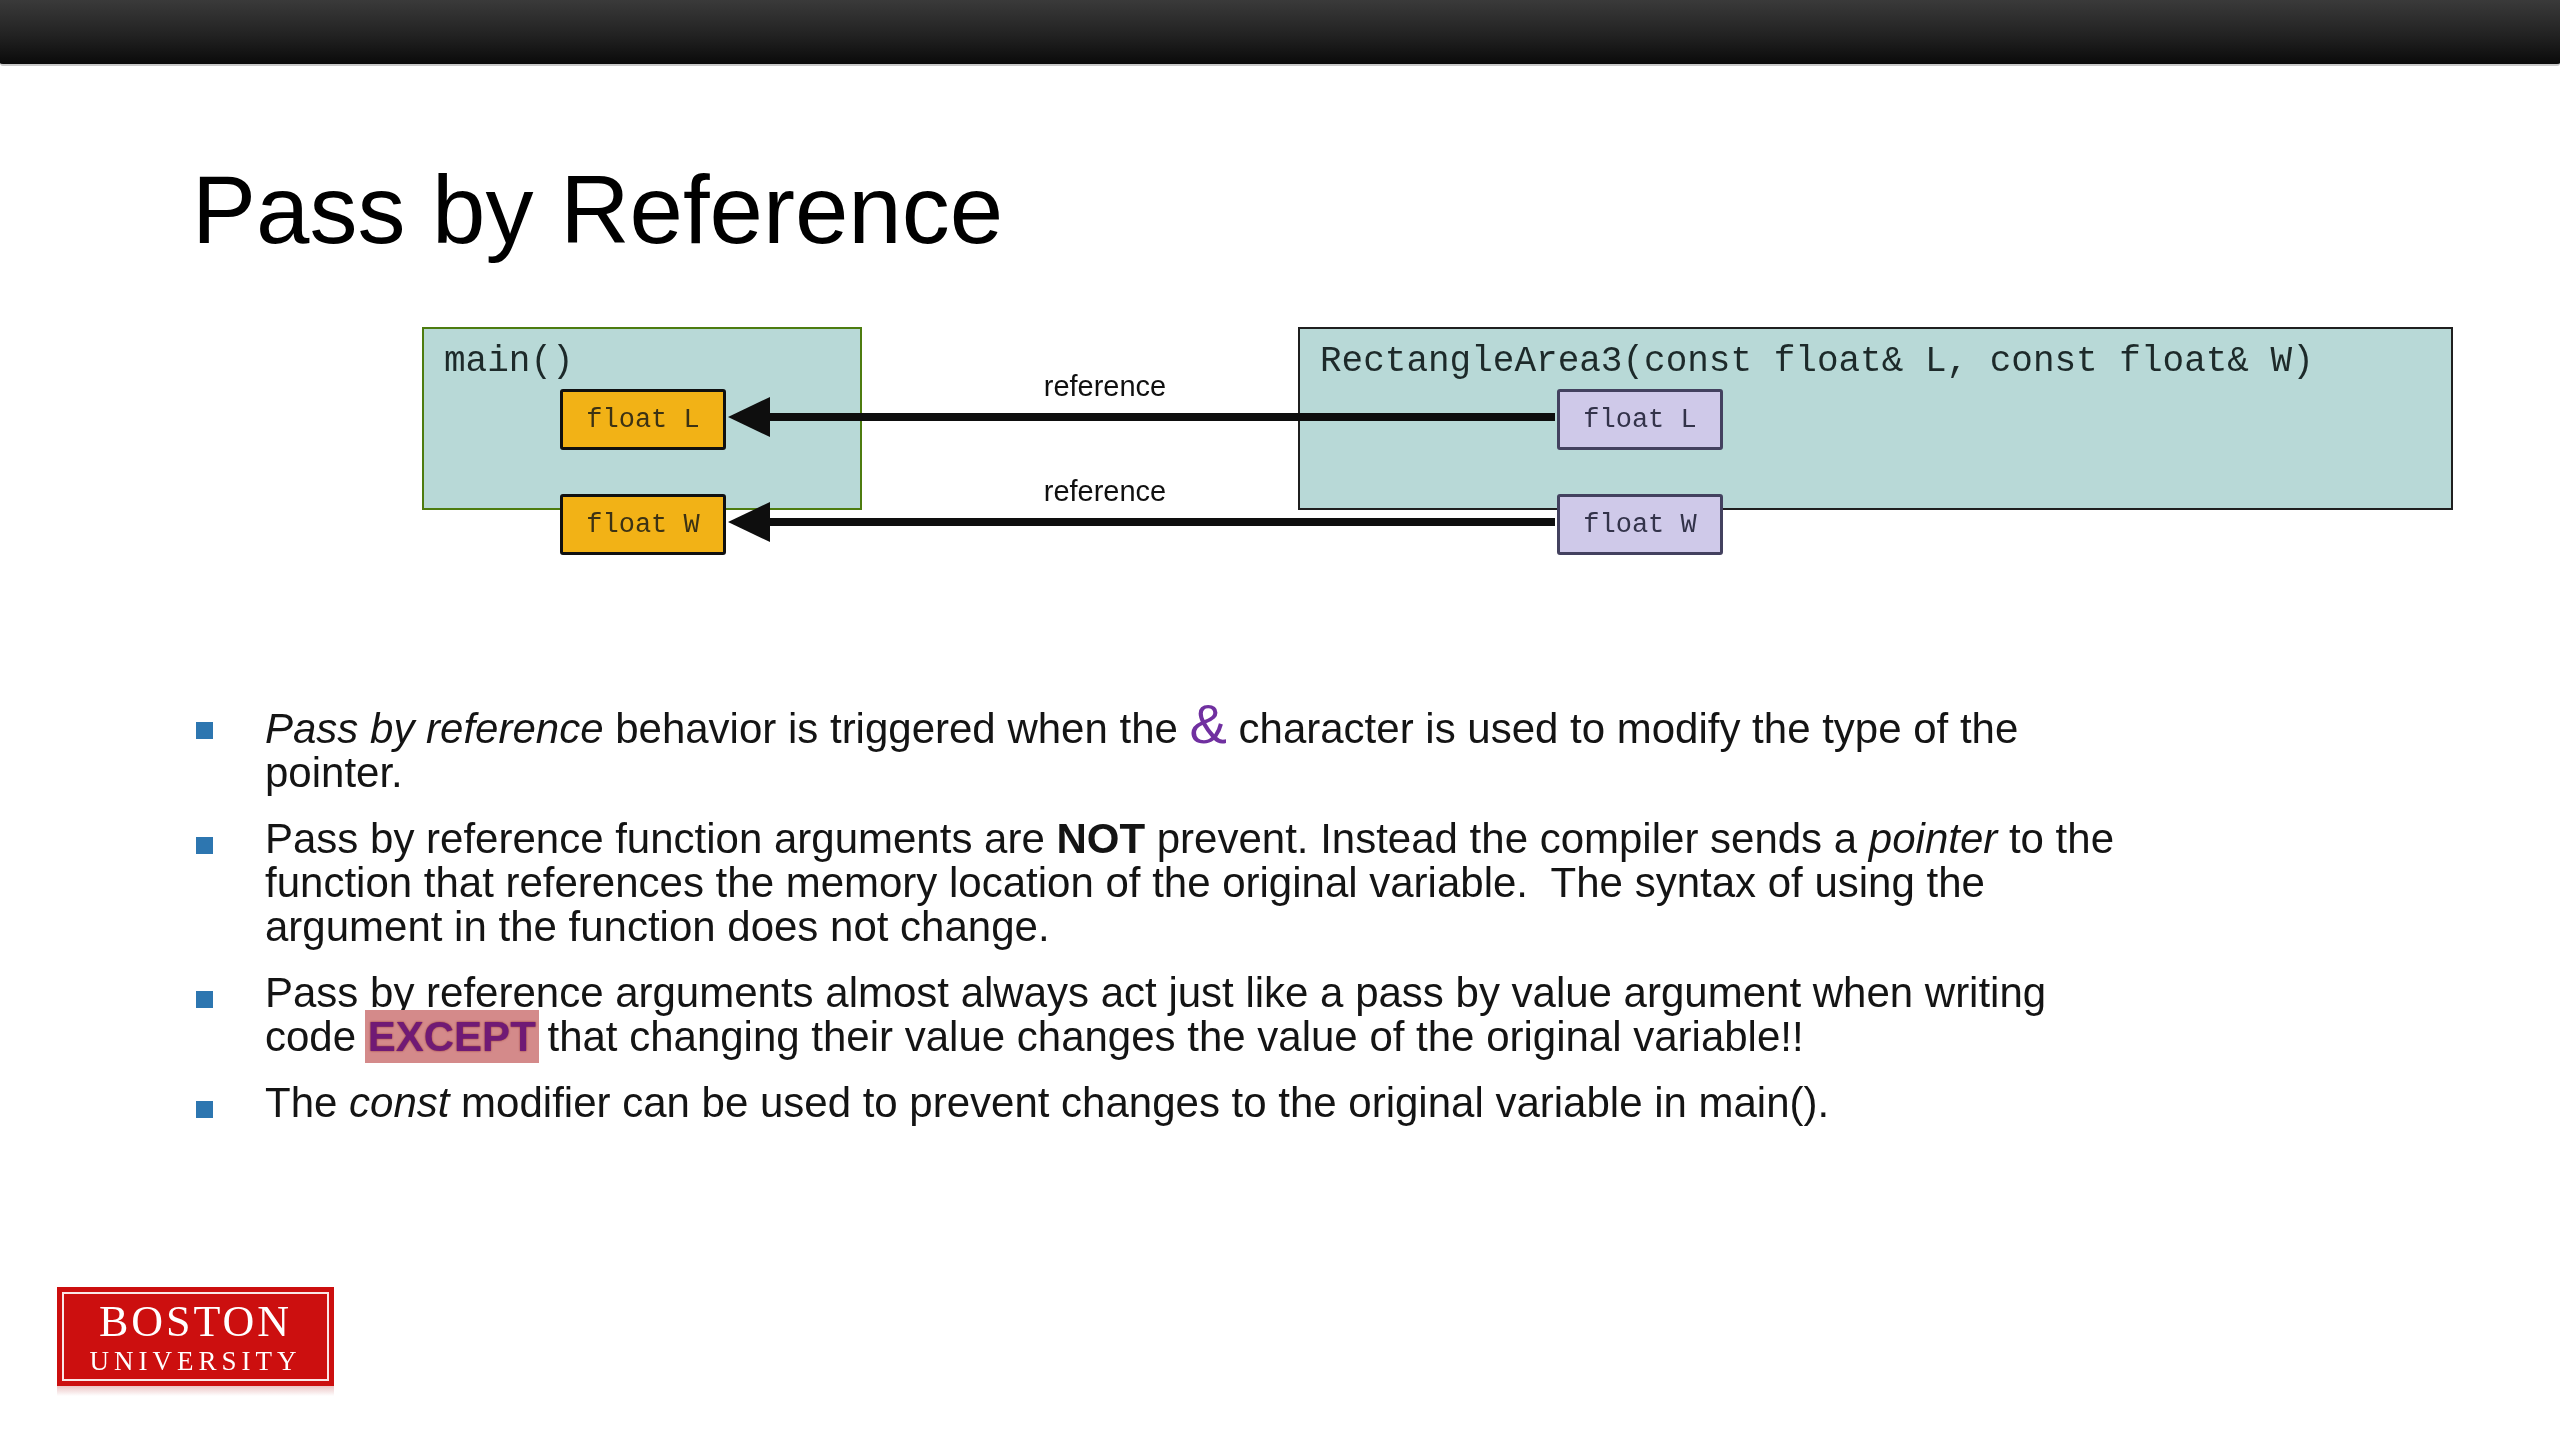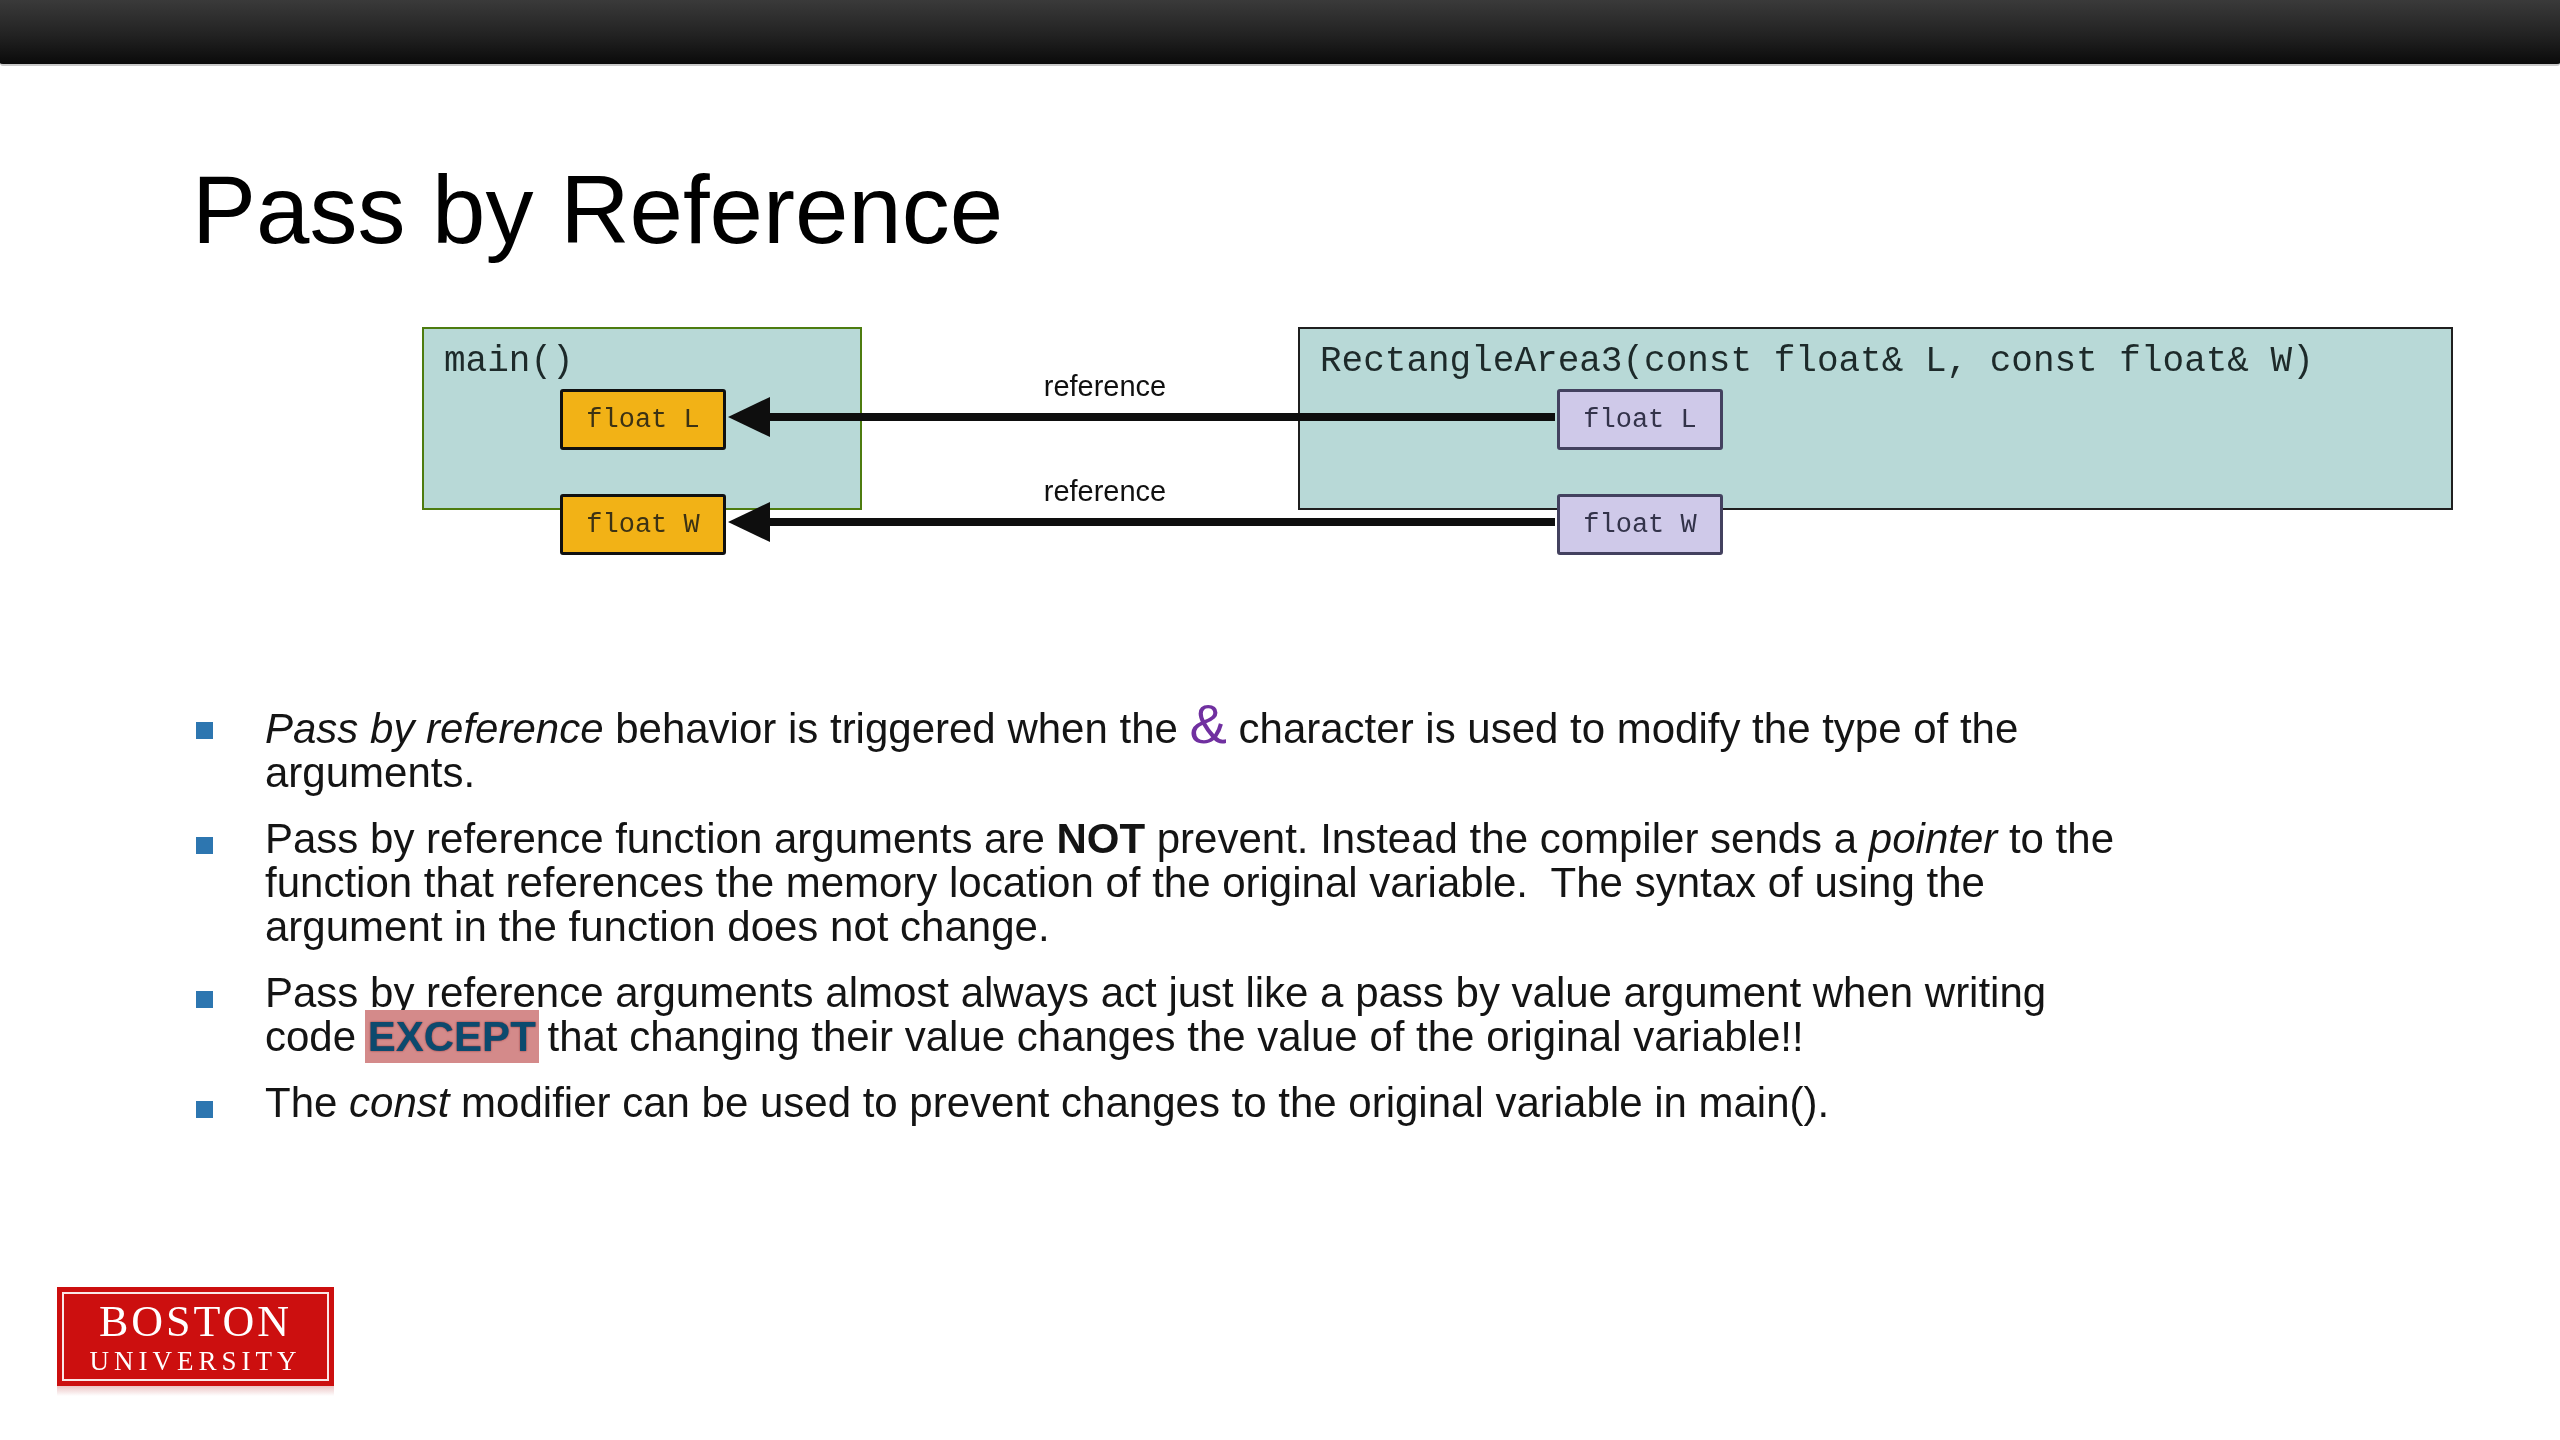--- a/index.html
+++ b/index.html
@@ -77,21 +77,21 @@
   .line{
     font-size:42px;line-height:44px;color:#141414;
     white-space:pre-wrap;
   }
   .it{font-style:italic;}
   .bd{font-weight:bold;text-align:right;}
   .amp{
     color:#7030a0;font-size:56px;font-weight:400;
   }
   .hl{
-    font-weight:bold;color:#0c4a6e;
+    font-weight:bold;color:#701a75;
     background:#d48a8a;
     box-shadow:0 0 0 3px #d48a8a;
     text-shadow:0 0 2px #8c2f2f;
   }
   
   .bu-logo{
     position:absolute;left:57px;top:1287px;width:277px;height:99px;
     background:#cc0f0f;
     display:flex;flex-direction:column;align-items:center;justify-content:center;
     box-sizing:border-box;
@@ -144,21 +144,21 @@
     <div class="arrow-label a1">reference</div>
     <div class="arrow-label a2">reference</div>
 
   </div>
 
   <div class="bullets">
 
     <div class="bullet">
       <span class="bullet-marker"></span>
       <div class="line"><span class="it">Pass by reference</span><span> behavior is triggered when the </span><span class="amp">&amp;</span><span> character is used to modify the type of the</span></div>
-      <div class="line"><span>arguments.</span></div>
+      <div class="line"><span>pointer.</span></div>
     </div>
 
 
     <div class="bullet">
       <span class="bullet-marker"></span>
       <div class="line"><span>Pass by reference function arguments are </span><span class="bd">NOT</span><span> prevent. Instead the compiler sends a </span><span class="it">pointer</span><span> to the</span></div>
       <div class="line"><span>function that references the memory location of the original variable.  The syntax of using the</span></div>
       <div class="line"><span>argument in the function does not change.</span></div>
     </div>
 

